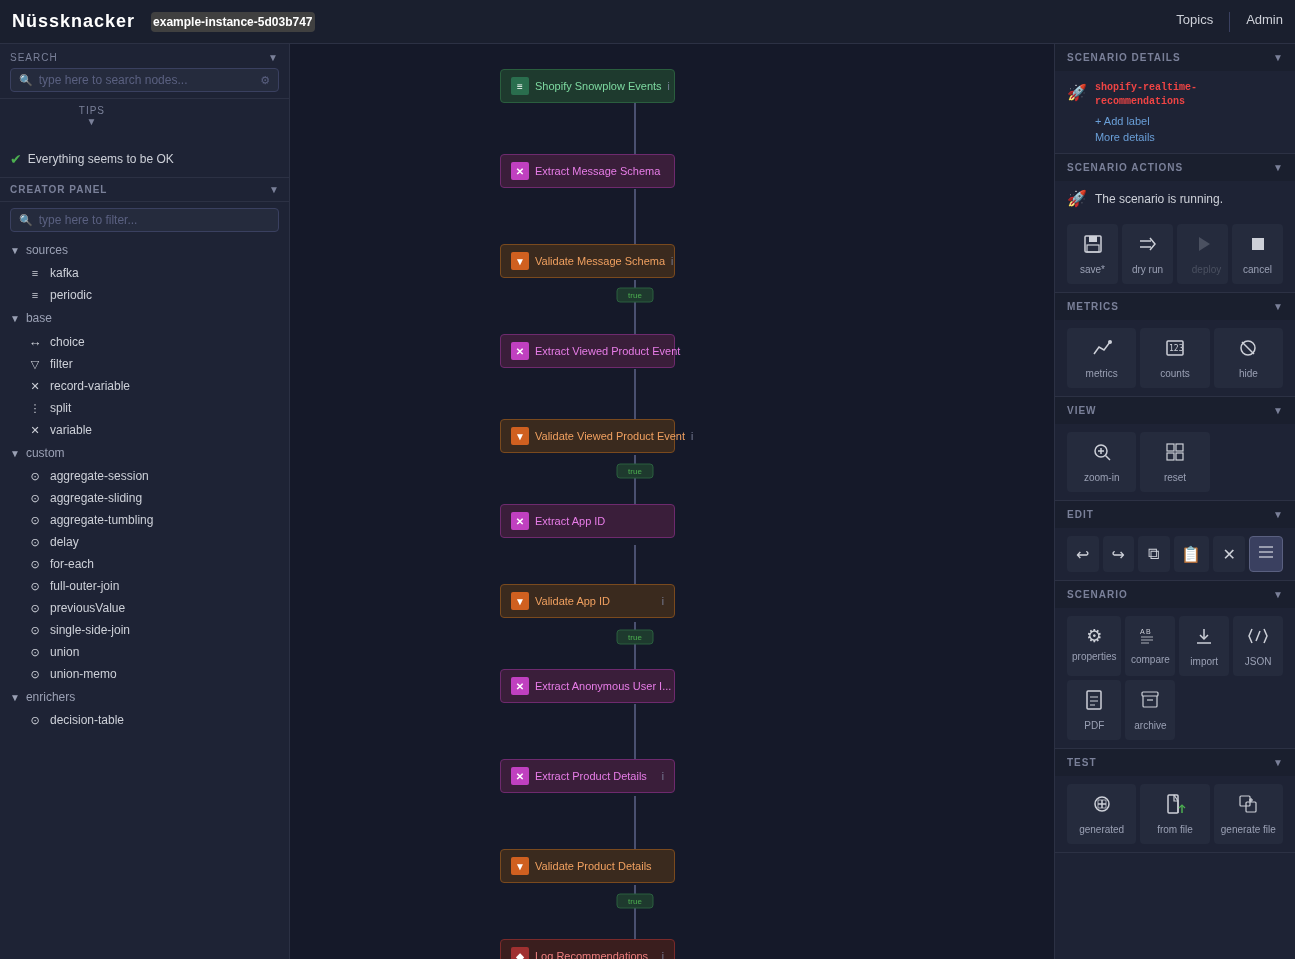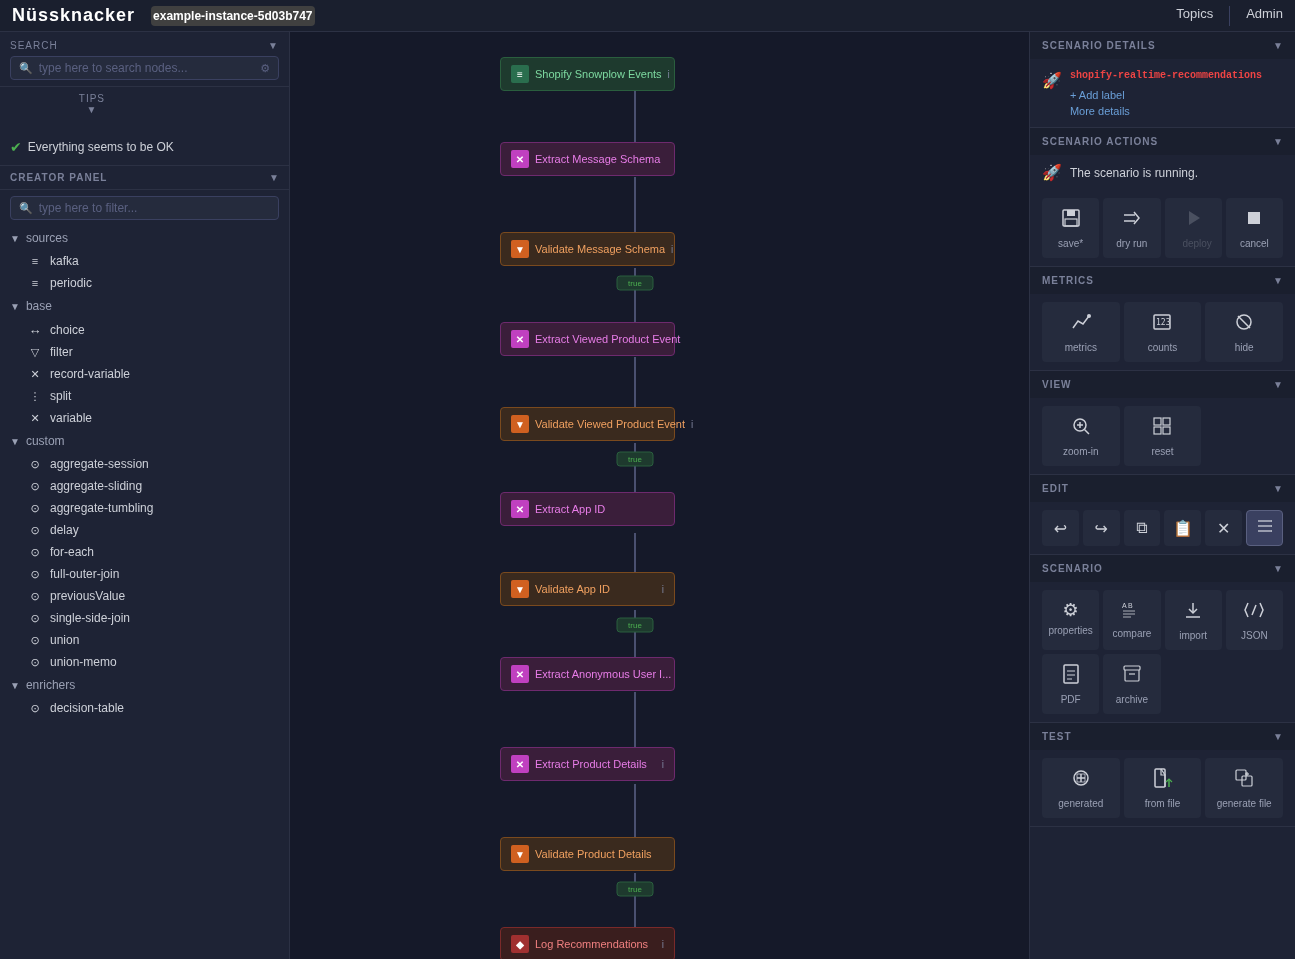--- a/index.html
+++ b/index.html
@@ -1,19 +1,19 @@
 <!DOCTYPE html>
 <html><head>
   <meta charset="utf-8">
   <style>
     * { box-sizing: border-box; margin: 0; padding: 0; }
     body { background: #1a1f2e; color: #cdd0d8; font-family: 'Segoe UI', Arial, sans-serif; font-size: 12px; width: 1295px; height: 959px; overflow: hidden; display: flex; flex-direction: column; }
 
     
-    .topbar { display: flex; align-items: center; background: #1a1f2e; border-bottom: 1px solid #2c3144; padding: 0 12px; height: 32px; flex-shrink: 0; }
+    .topbar { display: flex; align-items: center; background: #1a1f2e; border-bottom: 1px solid #2c3144; padding: 0 12px; height: 44px; flex-shrink: 0; }
     .logo { font-size: 18px; font-weight: bold; color: #fff; letter-spacing: 1px; margin-right: 16px; }
     .logo span { color: #fff; }
     .instance-badge { background: #404040; color: #fff; border-radius: 4px; padding: 3px 2px; font-size: 12px; font-weight: 600; }
     .topbar-right { margin-left: auto; display: flex; gap: 16px; color: #cdd0d8; font-size: 13px; }
     .topbar-right span { cursor: pointer; }
     .topbar-divider { width: 1px; background: #3a4060; height: 20px; align-self: center; }
 
     
     .main-layout { display: flex; flex: 1; overflow: hidden; }
 
@@ -62,21 +62,21 @@
     .node-green { background: #1e3a2e; border: 1px solid #2a5e3e; color: #7dd9a0; }
     .node-green .node-icon-box { background: #2a6e4e; color: #fff; }
     .node-pink { background: #3a1e3a; border: 1px solid #6e2a6e; color: #e87de8; }
     .node-pink .node-icon-box { background: #c040c0; color: #fff; }
     .node-orange { background: #3a2a1e; border: 1px solid #7a4a1e; color: #f0a060; }
     .node-orange .node-icon-box { background: #d06020; color: #fff; }
     .node-red { background: #3a1e1e; border: 1px solid #7a2a2a; color: #f08080; }
     .node-red .node-icon-box { background: #c03030; color: #fff; }
 
     
-    .right-panel { width: 266px; background: #1e2335; border-left: 1px solid #2c3144; display: flex; flex-direction: column; overflow-y: auto; flex-shrink: 0; }
+    .right-panel { width: 241px; background: #1e2335; border-left: 1px solid #2c3144; display: flex; flex-direction: column; overflow-y: auto; flex-shrink: 0; }
     .right-panel::-webkit-scrollbar { width: 4px; }
     .right-panel::-webkit-scrollbar-thumb { background: #3a4060; }
 
     .rp-section { border-bottom: 1px solid #2c3144; }
     .rp-section-header { display: flex; align-items: center; justify-content: space-between; padding: 8px 12px; background: #1a1f2e; }
     .rp-section-label { font-size: 10px; color: #7a8099; letter-spacing: 1px; font-weight: 600; }
     .rp-expand { color: #7a8099; font-size: 10px; cursor: pointer; }
     .rp-content { padding: 10px 12px; }
 
     .scenario-name { font-size: 10px; font-weight: 600; color: #ef4444; line-height: 1.4; font-family: Liberation Mono, monospace; }

